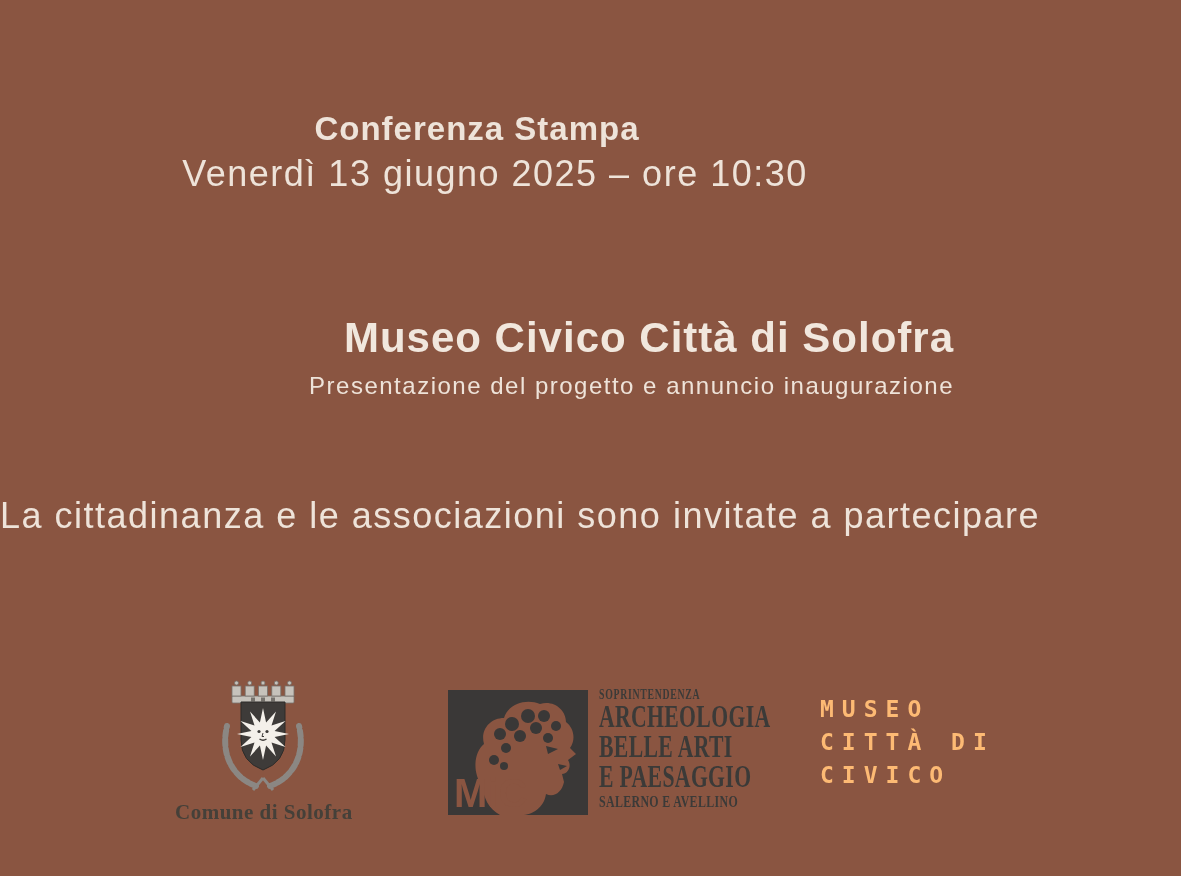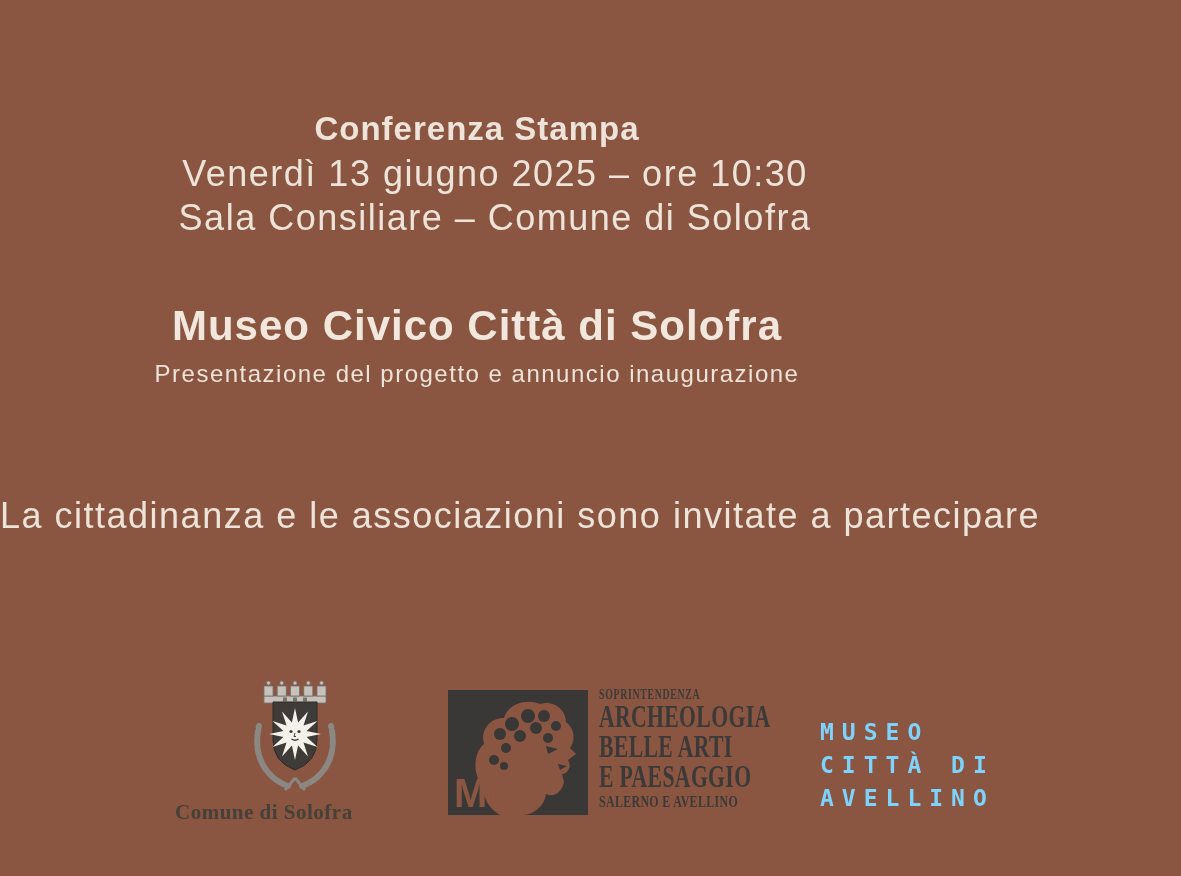--- a/index.html
+++ b/index.html
@@ -19,39 +19,39 @@
   }
   .header-block { top: 106px; }
   .header-title {
     font-size: 33px; font-weight: bold;
     line-height: 46px; letter-spacing: 1px;
   }
   .header-line {
     font-size: 36px; font-weight: normal;
     line-height: 44px; letter-spacing: 1.5px; padding-left: 36px;
   }
-  .title-block { top: 300px; }
+  .title-block { top: 312px; text-align: right; }
   .main-title {
     font-size: 42px; font-weight: bold;
     line-height: 52px; letter-spacing: 1px;
     color: #f1e7dd;
   }
   .main-subtitle {
     font-size: 24px; font-weight: normal;
     line-height: 44px; letter-spacing: 1.5px;
   }
   .invite-line {
     top: 494px;
     font-size: 36px; line-height: 44px; letter-spacing: 1.5px; text-align: center;
   }
 
   
   .comune-logo {
     position: absolute; left: 175px; top: 672px; width: 175px;
-    text-align: right;
+    text-align: center;
   }
   .comune-caption {
     margin-top: 2px;
     font-family: "Liberation Serif", serif;
     font-weight: bold;
     font-size: 21px;
     color: #454039;
     letter-spacing: 0.5px;
     white-space: nowrap;
   }
@@ -65,36 +65,35 @@
     color: #3b3a38;
     font-family: "Liberation Serif", serif;
     transform: scale(0.70, 1);
     transform-origin: top left;
     white-space: nowrap;
   }
   .sab-small-top  { font-size: 14px; font-weight: bold; letter-spacing: 1px;   line-height: 15px; }
   .sab-big        { font-size: 31px; font-weight: 600;  letter-spacing: 0.5px; line-height: 30px; }
   .sab-small-bot  { font-size: 17px; font-weight: bold; letter-spacing: 0.5px; line-height: 20px; }
   .museo-wordmark {
-    position: absolute; left: 820px; top: 716px;
-    color: #7dd3fc;
+    position: absolute; left: 820px; top: 693px;
+    color: #fdba74;
     font-family: "DejaVu Sans Mono", monospace;
     font-size: 23px; font-weight: bold;
     letter-spacing: 8px;
     line-height: 33px;
     white-space: nowrap;
   }
 </style>
 </head>
 <body>
 
 <div class="center-text header-block">
   <div class="header-title">Conferenza Stampa</div>
   <div class="header-line">Venerdì 13 giugno 2025 – ore 10:30</div>
-  <div class="header-line">Sala Consiliare – Comune di Solofra</div>
 </div>
 
 <div class="center-text title-block">
   <div class="main-title">Museo Civico Città di Solofra</div>
   <div class="main-subtitle">Presentazione del progetto e annuncio inaugurazione</div>
 </div>
 
 <div class="center-text invite-line">La cittadinanza e le associazioni sono invitate a partecipare</div>
 
 <div class="comune-logo">
@@ -168,14 +167,14 @@
   <div class="sab-small-top">SOPRINTENDENZA</div>
   <div class="sab-big">ARCHEOLOGIA</div>
   <div class="sab-big">BELLE ARTI</div>
   <div class="sab-big">E PAESAGGIO</div>
   <div class="sab-small-bot">SALERNO E AVELLINO</div>
 </div>
 
 <div class="museo-wordmark">
   <div>MUSEO</div>
   <div>CITTÀ DI</div>
-  <div>AVELLINO</div>
+  <div>CIVICO</div>
 </div>
 
 </body></html>

